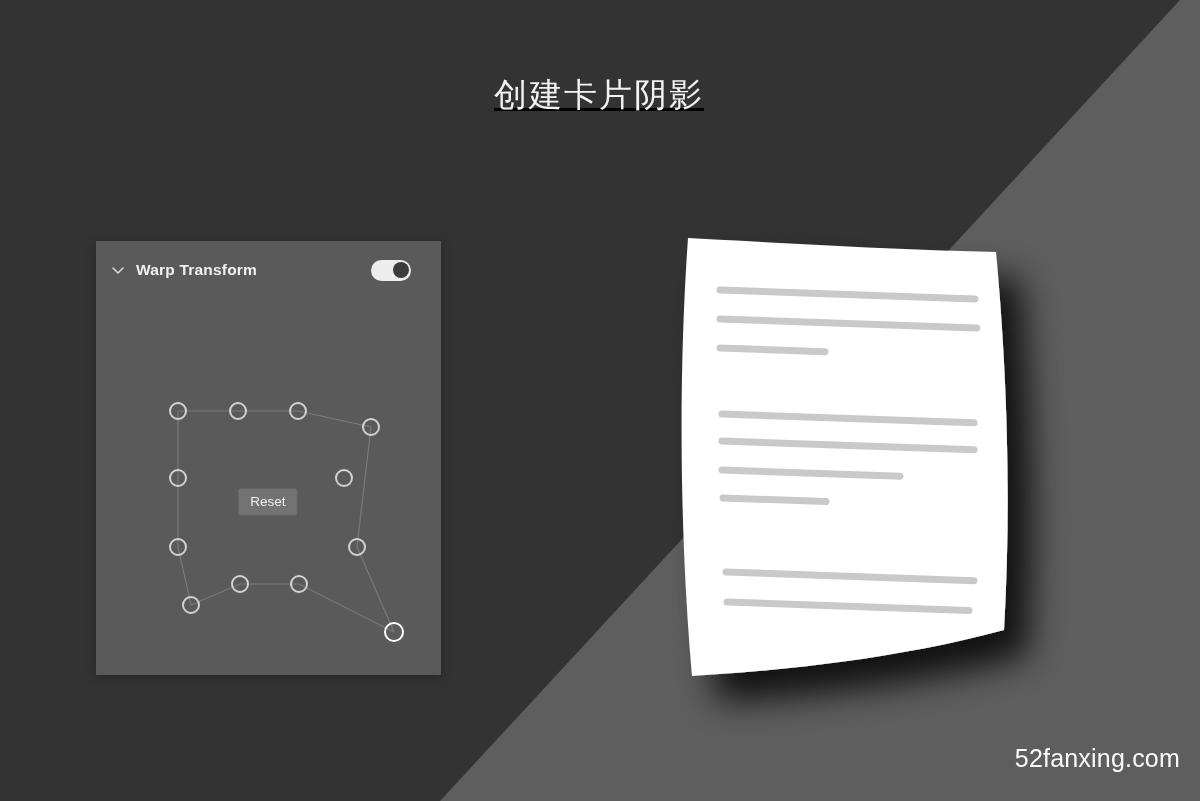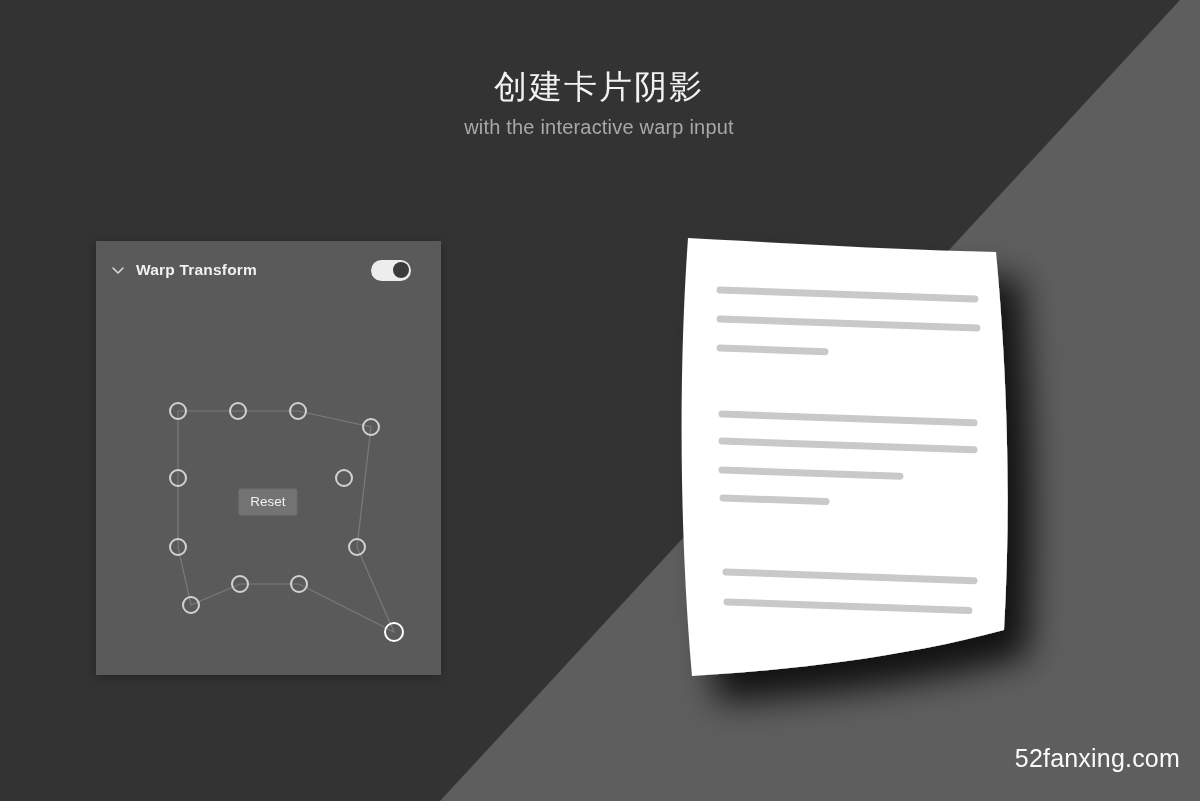--- a/index.html
+++ b/index.html
@@ -18,22 +18,22 @@
 
   
   #bg-diagonal {
     position: absolute; left: 0; top: 0;
     width: 1200px; height: 801px;
     pointer-events: none;
   }
 
   
   #heading {
-    position: absolute; left: 0; top: 64px;
-    width: 1198px; text-align: center;
+    position: absolute; left: 0; top: 72px;
+    width: 1198px; text-align: center; text-decoration: underline;
   }
   #page-title {
     font-size: 33px;
     font-weight: 400;
     color: #f2f2f2;
     letter-spacing: 2px;
     line-height: 46px;
   }
   #page-subtitle {
     font-size: 20px;
@@ -145,21 +145,20 @@
 <body>
 
 <div id="stage" style="background: rgb(51, 51, 51);">
 
   <svg id="bg-diagonal" viewBox="0 0 1200 801" width="1200" height="801">
     <polygon id="diag-poly" points="1180,0 1200,0 1200,801 440,801" fill="#5e5e5e"></polygon>
   </svg>
 
   <div id="heading">
     <div id="page-title" style="color: rgb(242, 242, 242);">创建卡片阴影</div>
-    <div id="page-subtitle" style="color: rgb(168, 168, 168);">with the interactive warp input</div>
   </div>
 
   <div id="warp-panel" style="background: rgb(90, 90, 90);">
 
     <div id="panel-header">
       <svg id="chevron-down-icon" viewBox="0 0 16 16">
         <path d="M3 6 L8 11 L13 6" fill="none" stroke="#d8d8d8" stroke-width="1.6" stroke-linecap="round" stroke-linejoin="round"></path>
       </svg>
       <div id="panel-title">Warp Transform</div>
       <div id="warp-toggle" style="background: rgb(237, 237, 237);">

